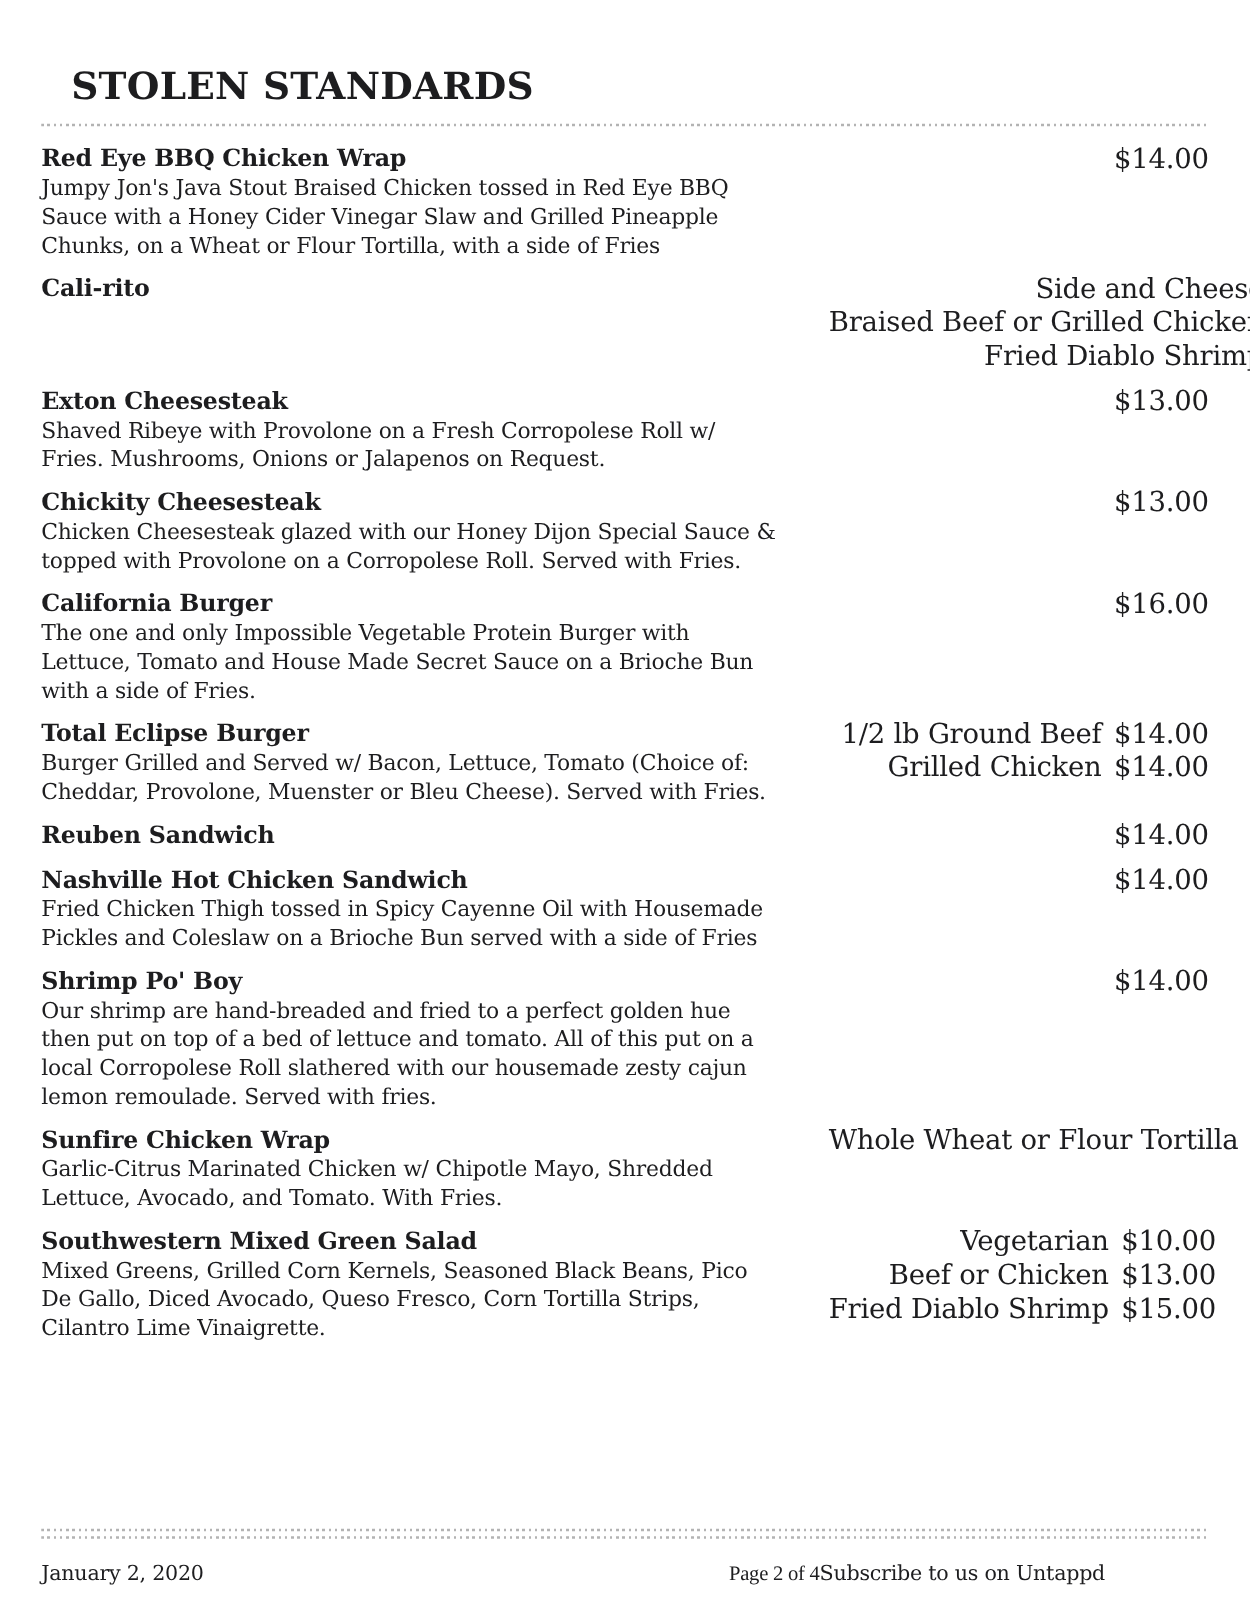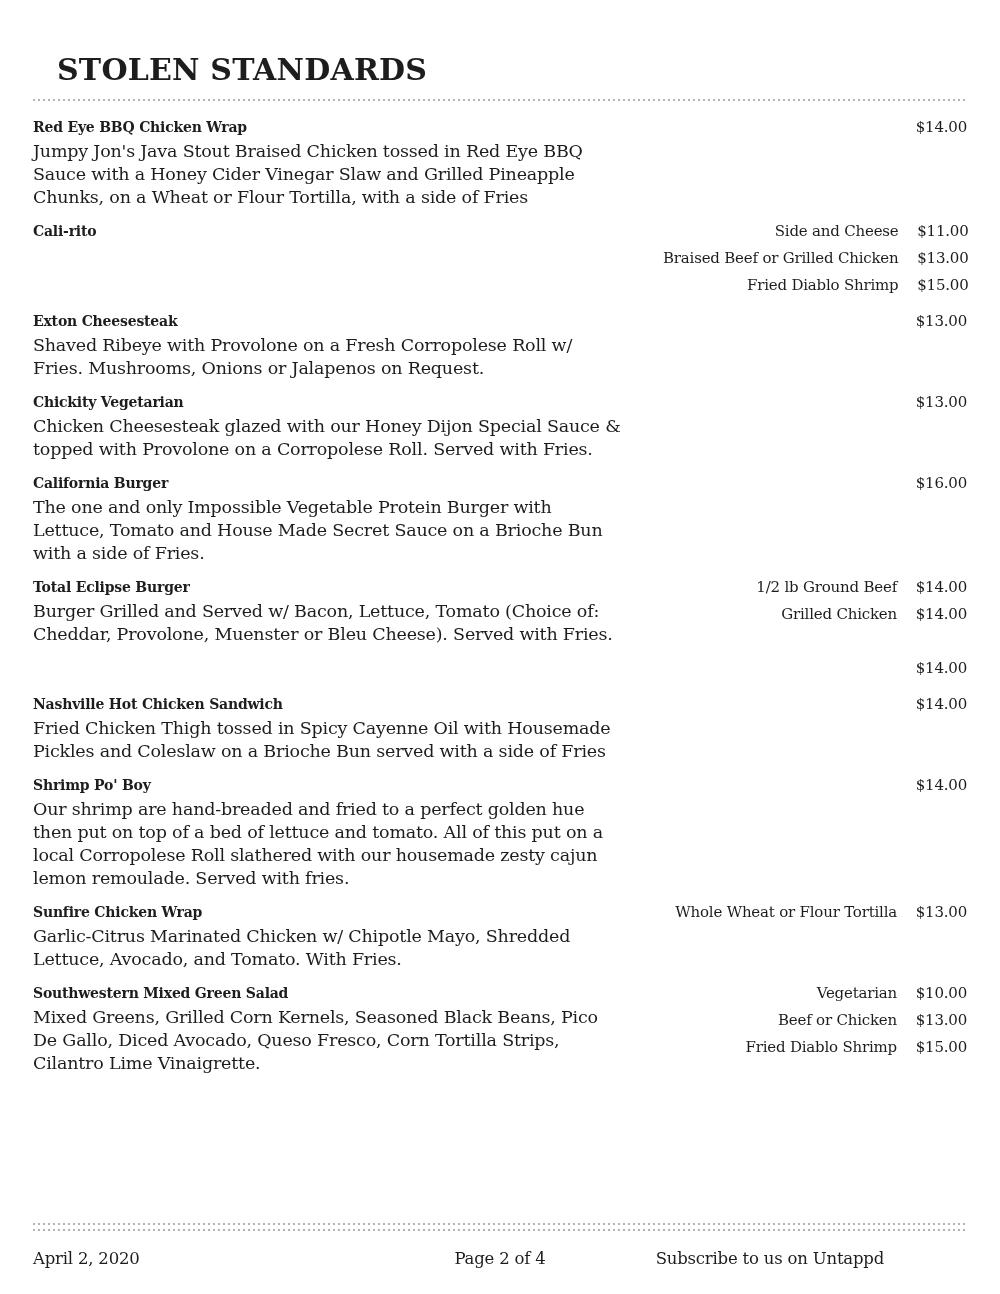--- a/index.html
+++ b/index.html
@@ -34,38 +34,38 @@
   .item {
     display: flex;
     align-items: flex-start;
     margin-bottom: 9px;
   }
   .item-left {
     width: 630px;
     flex: 0 0 auto;
   }
   .item-name {
-    font-size: 14px;
+    font-size: 19px;
     font-weight: 700;
     line-height: 26px;
   }
   .item-desc {
     font-size: 17.5px;
     line-height: 23px;
     white-space: pre-line;
   }
   .item-right {
     flex: 1 1 auto;
     padding-top: 0px;
   }
   .price-row {
     display: flex;
     justify-content: flex-end;
     align-items: baseline;
-    font-size: 15px;
+    font-size: 22px;
     line-height: 27px;
   }
   .variant {
     text-align: right;
     white-space: nowrap;
   }
   .price {
     min-width: 60px;
     margin-left: 10px;
     text-align: right;
@@ -80,21 +80,21 @@
   .footer .dots + .dots { margin-top: 4px; }
   .footer-row {
     display: flex;
     justify-content: space-between;
     align-items: baseline;
     margin-top: 17px;
     font-size: 16.5px;
     line-height: 22px;
   }
   .footer-cell { flex: 1 1 0; }
-  .footer-cell.center { text-align: center; }
+  .footer-cell.center { text-align: right; font-family: Liberation Serif, serif; }
   .footer-cell.right { text-align: left; }
 </style>
 </head>
 <body>
 
 <div class="page">
 
   <h1 class="section-title">STOLEN STANDARDS</h1>
   <div class="dots title-rule"></div>
 
@@ -144,21 +144,21 @@
       <div class="item-right">
         <div class="price-row">
           <span class="variant"></span>
           <span class="price">$13.00</span>
         </div>
       </div>
     </div>
 
     <div class="item">
       <div class="item-left">
-        <div class="item-name">Chickity Vegetarian</div>
+        <div class="item-name">Chickity Cheesesteak</div>
         <div class="item-desc">Chicken Cheesesteak glazed with our Honey Dijon Special Sauce &amp;
 topped with Provolone on a Corropolese Roll. Served with Fries.</div>
       </div>
       <div class="item-right">
         <div class="price-row">
           <span class="variant"></span>
           <span class="price">$13.00</span>
         </div>
       </div>
     </div>
@@ -191,20 +191,21 @@
         </div>
         <div class="price-row">
           <span class="variant">Grilled Chicken</span>
           <span class="price">$14.00</span>
         </div>
       </div>
     </div>
 
     <div class="item">
       <div class="item-left">
+        <div class="item-name">Reuben Sandwich</div>
       </div>
       <div class="item-right">
         <div class="price-row">
           <span class="variant"></span>
           <span class="price">$14.00</span>
         </div>
       </div>
     </div>
 
     <div class="item">
@@ -274,17 +275,17 @@
       </div>
     </div>
 
   </div>
 </div>
 
 <div class="footer">
   <div class="dots"></div>
   <div class="dots"></div>
   <div class="footer-row">
-    <span class="footer-cell">April 2, 2020</span>
+    <span class="footer-cell">January 2, 2020</span>
     <span class="footer-cell center">Page 2 of 4</span>
     <span class="footer-cell right">Subscribe to us on Untappd</span>
   </div>
 </div>
 
 </body></html>

